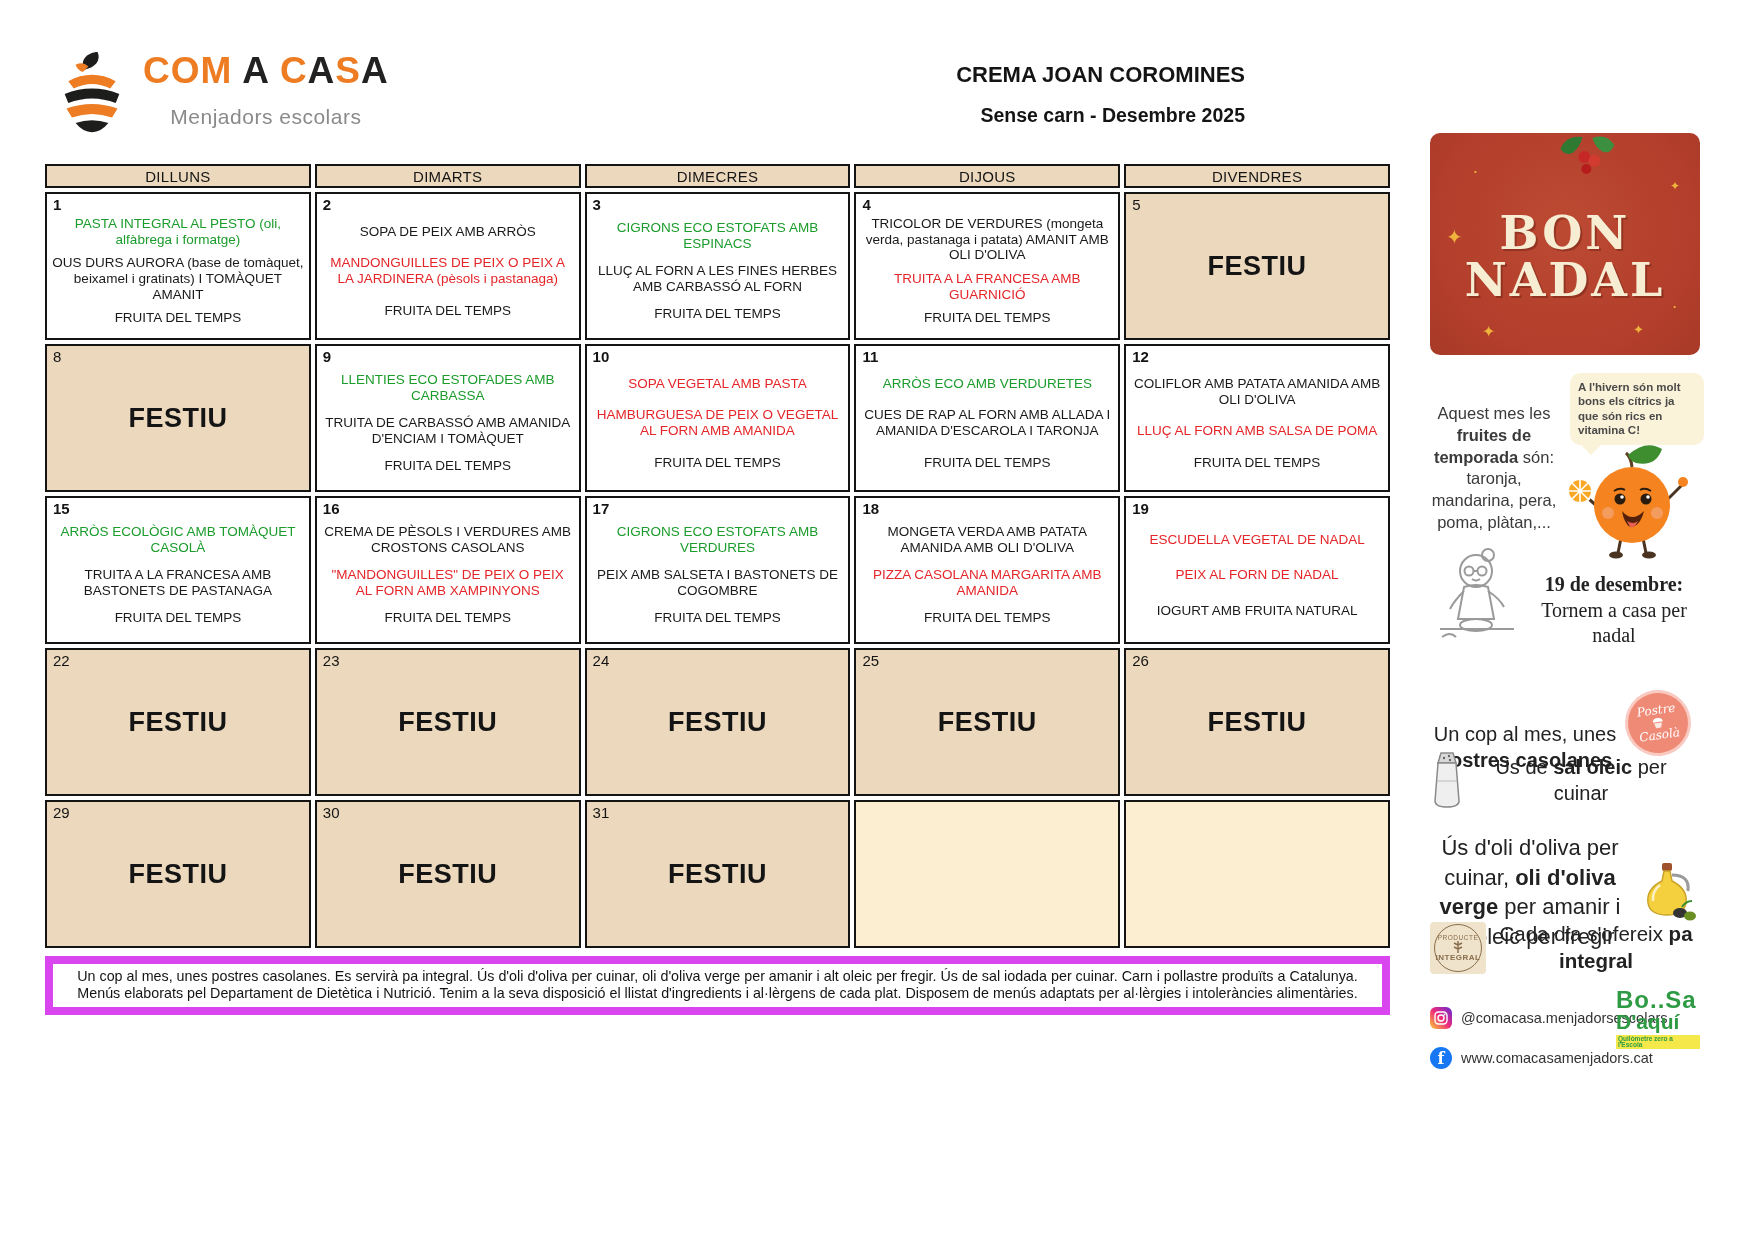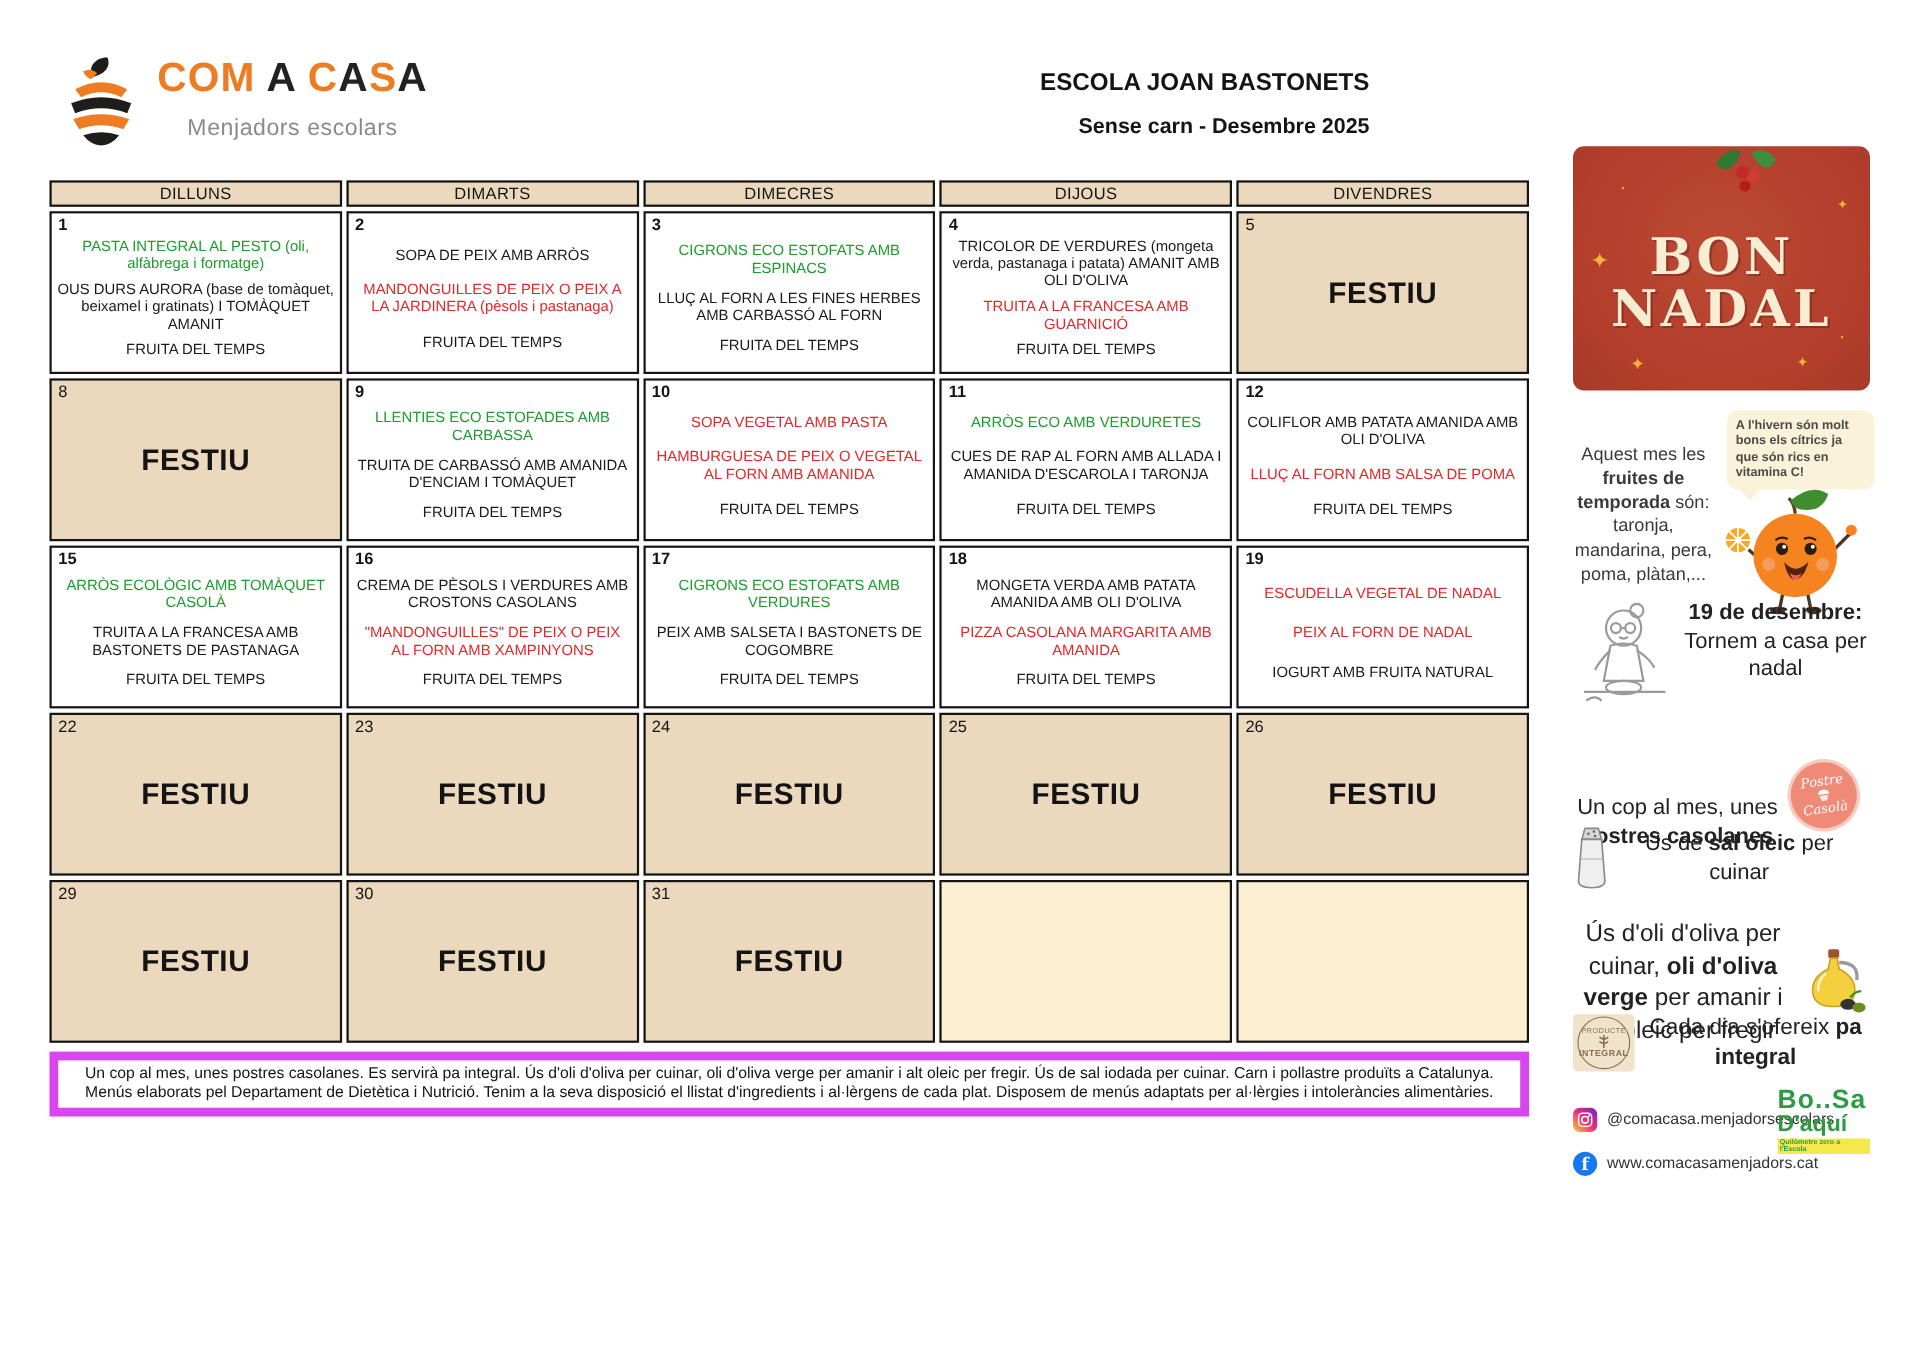--- a/index.html
+++ b/index.html
@@ -52,21 +52,21 @@
 
   .fruits{position:absolute;left:0;top:240px;width:276px;display:flex;}
   .fruits-text{width:128px;font-size:16.5px;line-height:1.32;text-align:center;color:#3a3a3a;padding-top:30px;}
   .fruit-char{position:relative;width:148px;height:190px;}
   .bubble{position:absolute;right:2px;top:0;width:118px;background:#fbf3d9;border-radius:10px;
           padding:7px 8px;font-size:11.5px;font-weight:bold;color:#4a4a4a;line-height:1.25;}
   .bubble:after{content:"";position:absolute;left:14px;bottom:-7px;width:14px;height:14px;background:#fbf3d9;
                 transform:rotate(45deg);}
   .orange-svg{position:absolute;left:6px;top:62px;}
 
-  .return{position:absolute;left:0;top:412px;width:276px;display:flex;align-items:flex-start;gap:8px;}
+  .return{position:absolute;left:0;top:412px;width:276px;display:flex;align-items:flex-end;gap:8px;font-family:Liberation Serif, serif;}
   .return-text{width:168px;text-align:center;font-size:20px;line-height:1.28;color:#222;}
   .postres{position:absolute;left:0;top:540px;width:276px;display:flex;align-items:center;}
   .postres-text{width:190px;text-align:center;font-size:20px;line-height:1.3;color:#222;margin-top:48px;}
   .badge{width:60px;height:60px;margin-left:8px;border-radius:50%;background:var(--salmon);transform:rotate(-8deg);
          display:flex;flex-direction:column;align-items:center;justify-content:center;color:#fff;
          font-family:"DejaVu Serif",serif;font-style:italic;font-size:12px;line-height:1.05;
          box-shadow:0 0 0 3px rgba(239,138,118,.45);}
   .salt{position:absolute;left:0;top:618px;width:276px;display:flex;align-items:center;gap:12px;}
   .salt-text{width:210px;text-align:center;font-size:20px;line-height:1.3;color:#222;}
   .oil{position:absolute;left:0;top:700px;width:276px;display:flex;align-items:center;gap:6px;}
@@ -110,21 +110,21 @@
         <path d="M22 78 Q40 72 58 78 Q50 88 40 88 Q30 88 22 78 Z" fill="#1d1d1b"></path>
       </g>
     </svg>
     <div class="logo-txt">
       <div class="main" id="logo-text"><span class="orange">COM</span><span class="black"> A </span><span class="orange">C</span><span class="black">A</span><span class="orange">S</span><span class="black">A</span></div>
       <div class="logo-tagline">Menjadors escolars</div>
     </div>
   </div>
 
   <div class="school-block">
-    <div class="school-name">ESCOLA JOAN BASTONETS</div>
+    <div class="school-name">CREMA JOAN COROMINES</div>
     <div class="menu-title">Sense carn - Desembre 2025</div>
   </div>
 
   <div class="calendar" id="calendar">
       <div class="hcell">DILLUNS</div>
       <div class="hcell">DIMARTS</div>
       <div class="hcell">DIMECRES</div>
       <div class="hcell">DIJOUS</div>
       <div class="hcell">DIVENDRES</div>
       <div class="cell menu">

